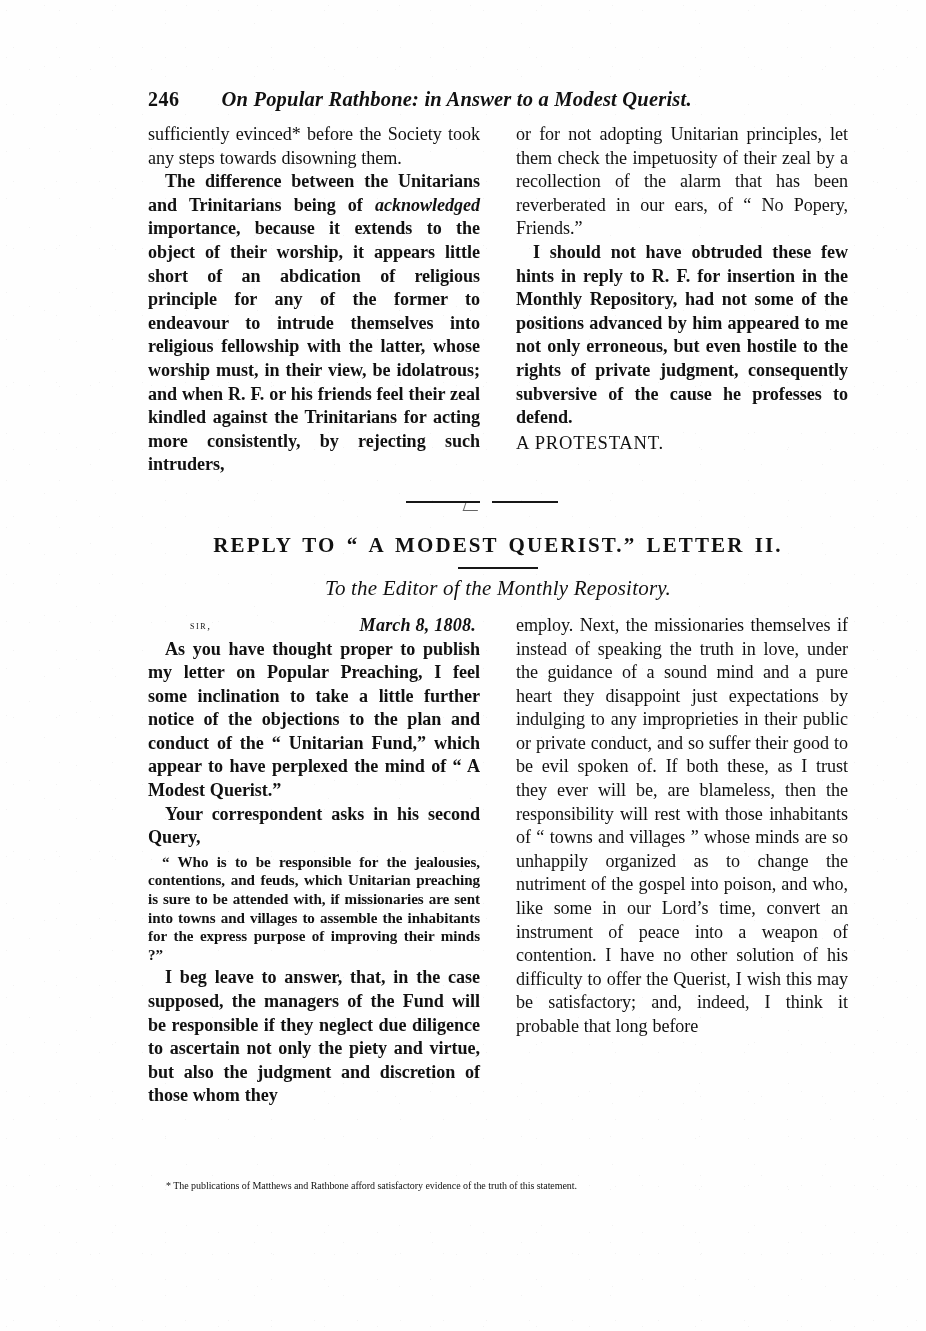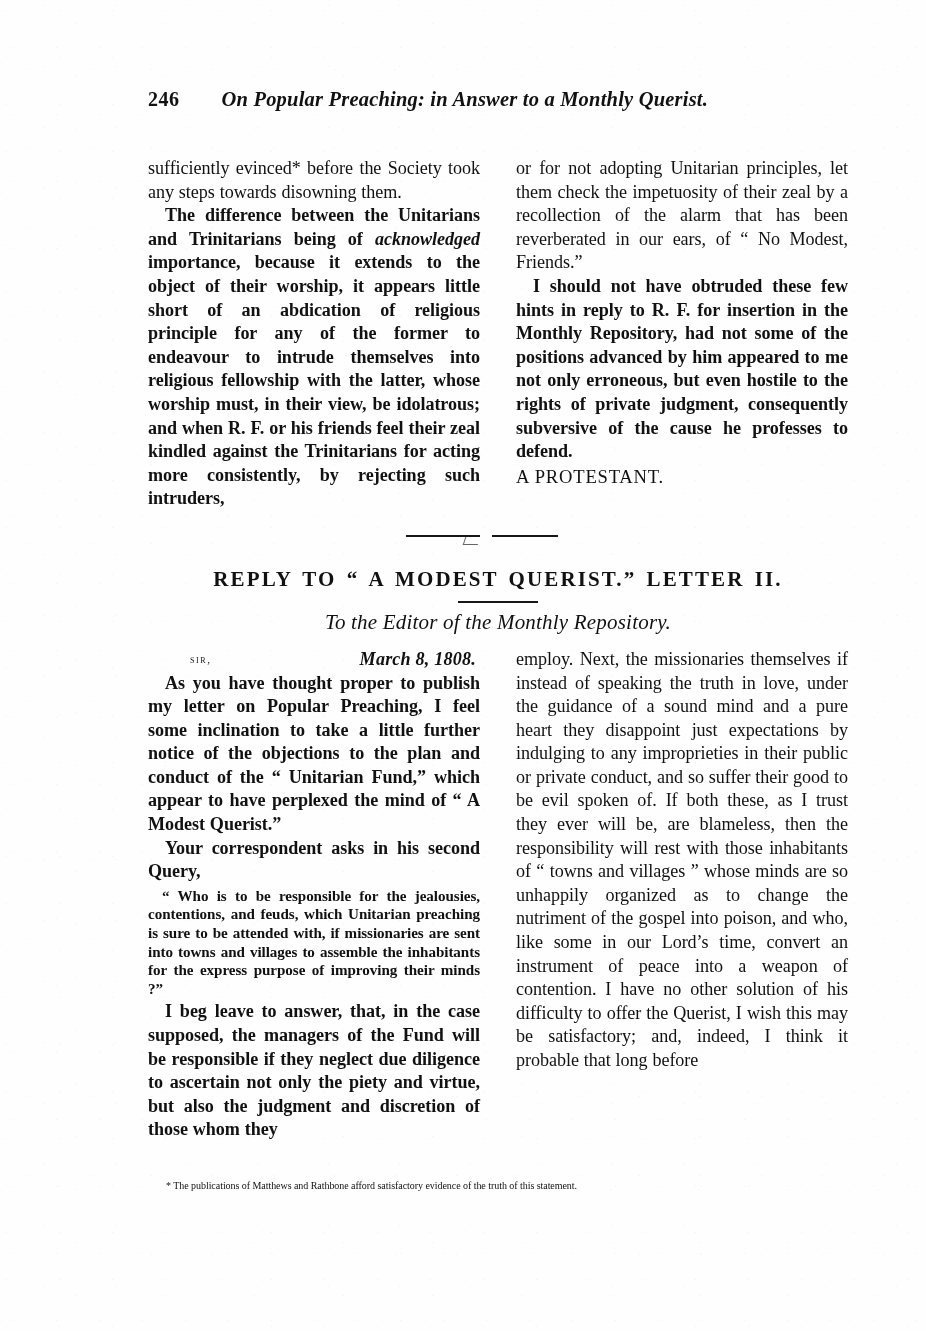--- a/index.html
+++ b/index.html
@@ -34,21 +34,21 @@
   }
 
   
   .running-head {
     display: flex;
     align-items: baseline;
     font-style: italic;
     font-weight: bold;
     font-size: 20.5px;
     letter-spacing: 0.2px;
-    margin-bottom: 46px;
+    margin-bottom: 12px;
     white-space: nowrap;
   }
   .folio {
     font-style: normal;
     font-weight: bold;
     font-size: 20px;
     margin-right: 42px;
     letter-spacing: 0.5px;
   }
 
@@ -205,32 +205,32 @@
 </style>
 </head>
 <body>
 
 <div class="page">
 
   <div class="content">
 
     <div class="running-head">
       <span class="folio">246</span>
-      <span>On Popular Preaching: in Answer to a Monthly Querist.</span>
+      <span>On Popular Rathbone: in Answer to a Modest Querist.</span>
     </div>
 
     <div class="columns">
 
       <div class="col">
         <p class="noind">sufficiently evinced* before the Society took any steps towards disowning them.</p>
         <p class="ind"><span>The difference between the Unitarians and Trinitarians being of </span><span class="it">acknowledged</span><span> importance, because it extends to the object of their worship, it appears little short of an abdication of religious principle for any of the former to endeavour to intrude themselves into religious fellowship with the latter, whose worship must, in their view, be idolatrous; and when R. F. or his friends feel their zeal kindled against the Trinitarians for acting more consistently, by rejecting such intruders,</span></p>
       </div>
 
       <div class="col">
-        <p class="noind">or for not adopting Unitarian principles, let them check the impetuosity of their zeal by a recollection of the alarm that has been reverberated in our ears, of “ No Modest, Friends.”</p>
+        <p class="noind">or for not adopting Unitarian principles, let them check the impetuosity of their zeal by a recollection of the alarm that has been reverberated in our ears, of “ No Popery, Friends.”</p>
         <p class="ind">I should not have obtruded these few hints in reply to R. F. for insertion in the Monthly Repository, had not some of the positions advanced by him appeared to me not only erroneous, but even hostile to the rights of private judgment, consequently subversive of the cause he professes to defend.</p>
         <div class="signature">A PROTESTANT.</div>
       </div>
 
     </div>
 
     <div class="divider-wrap">
       <div class="rule-a"></div>
       <div class="rule-b"></div>
       <div class="rule-tick"></div>

